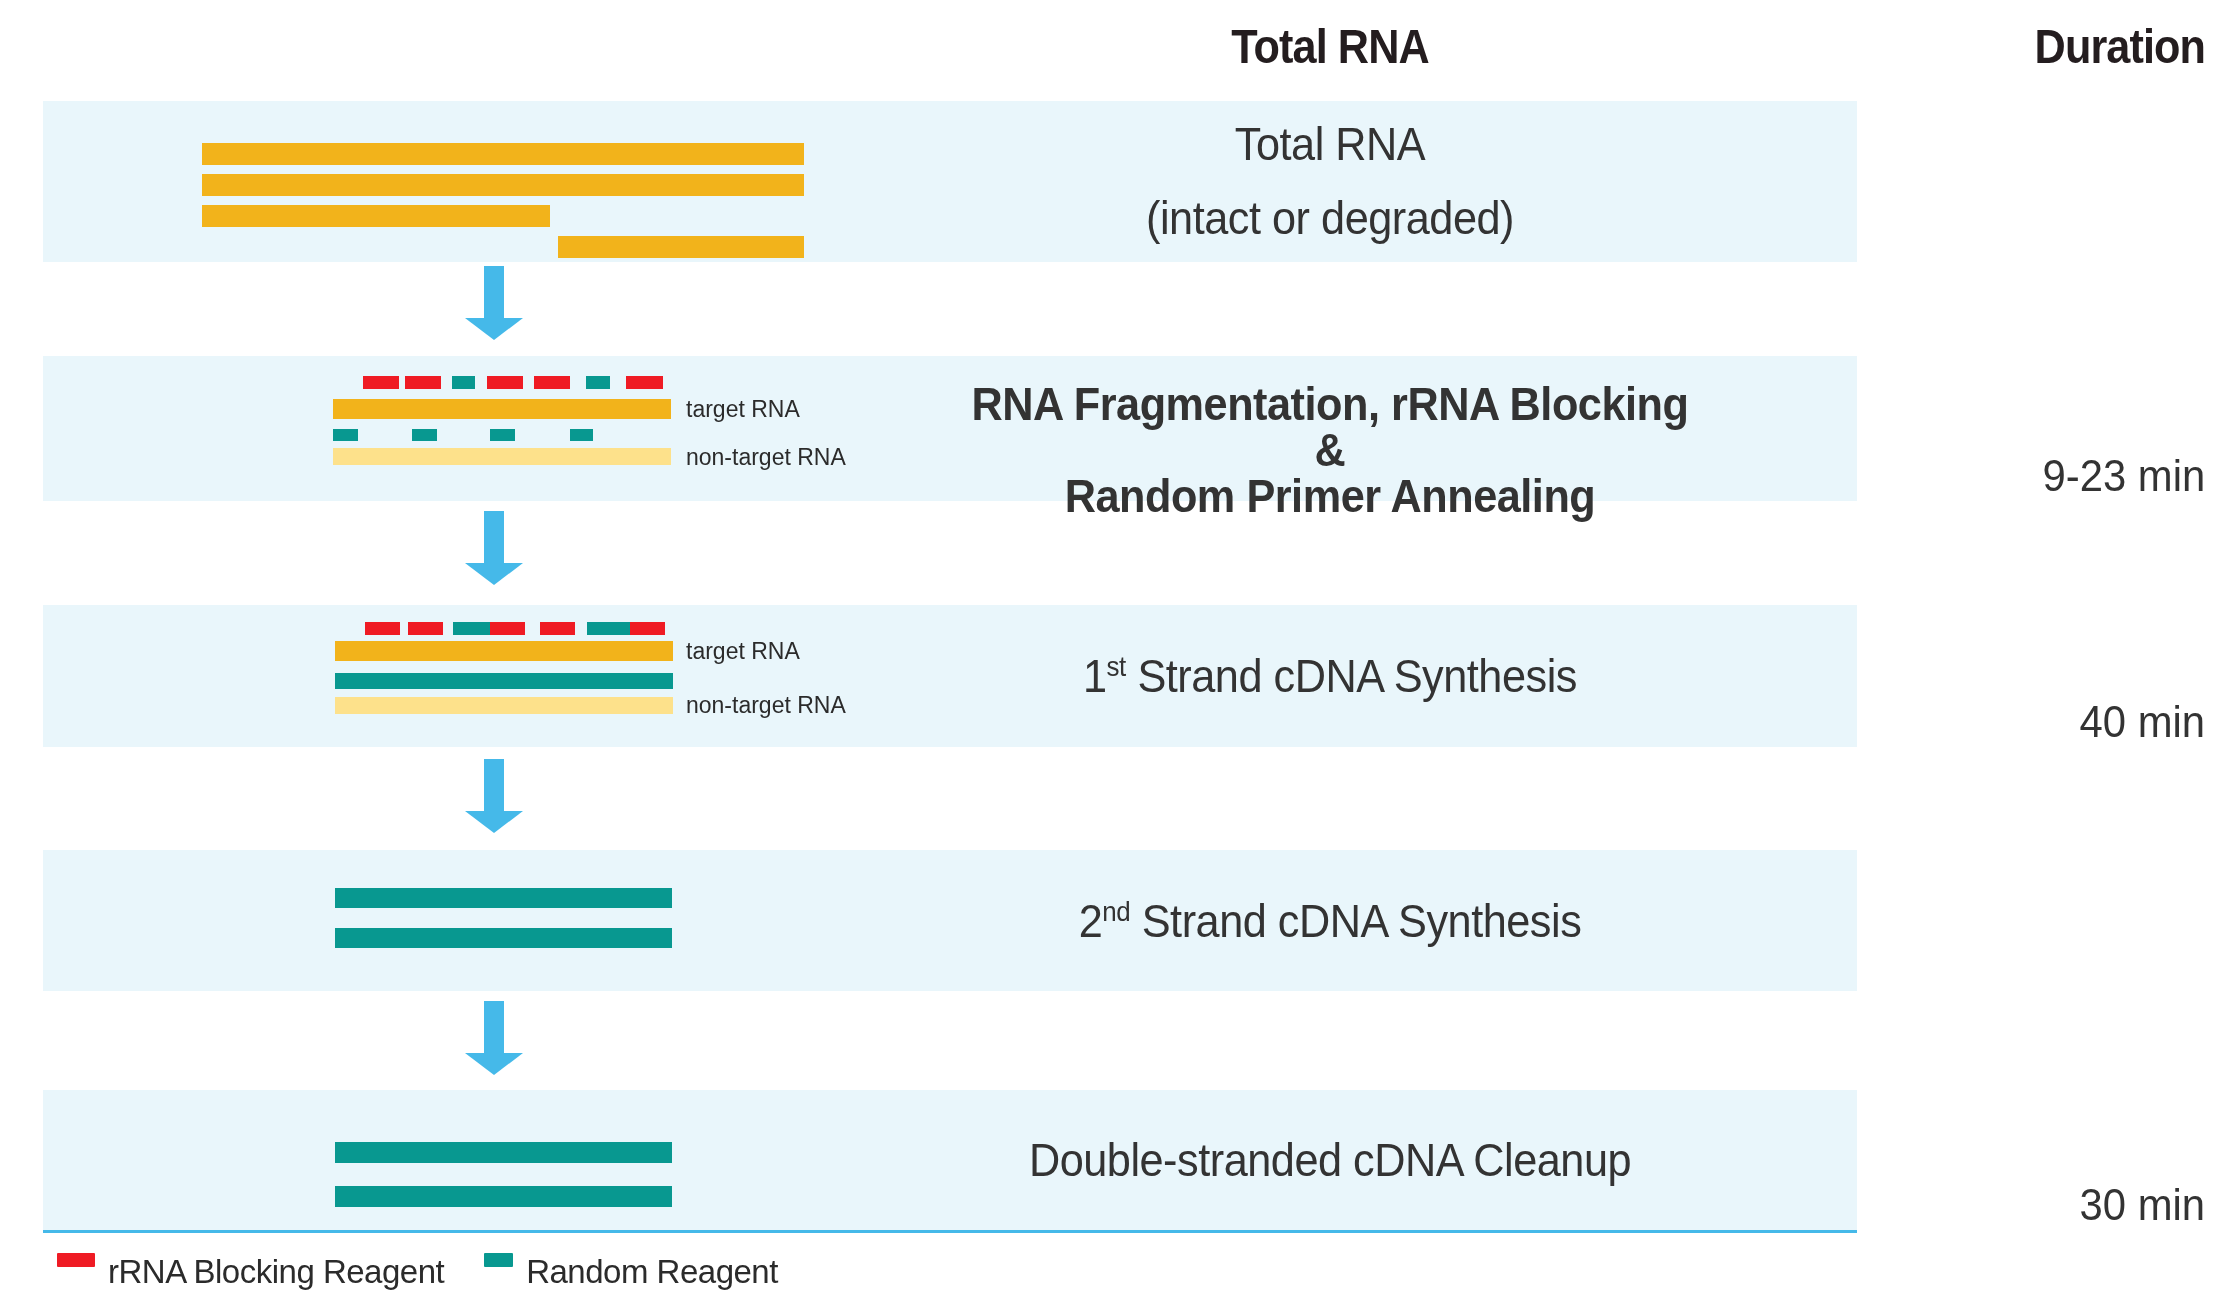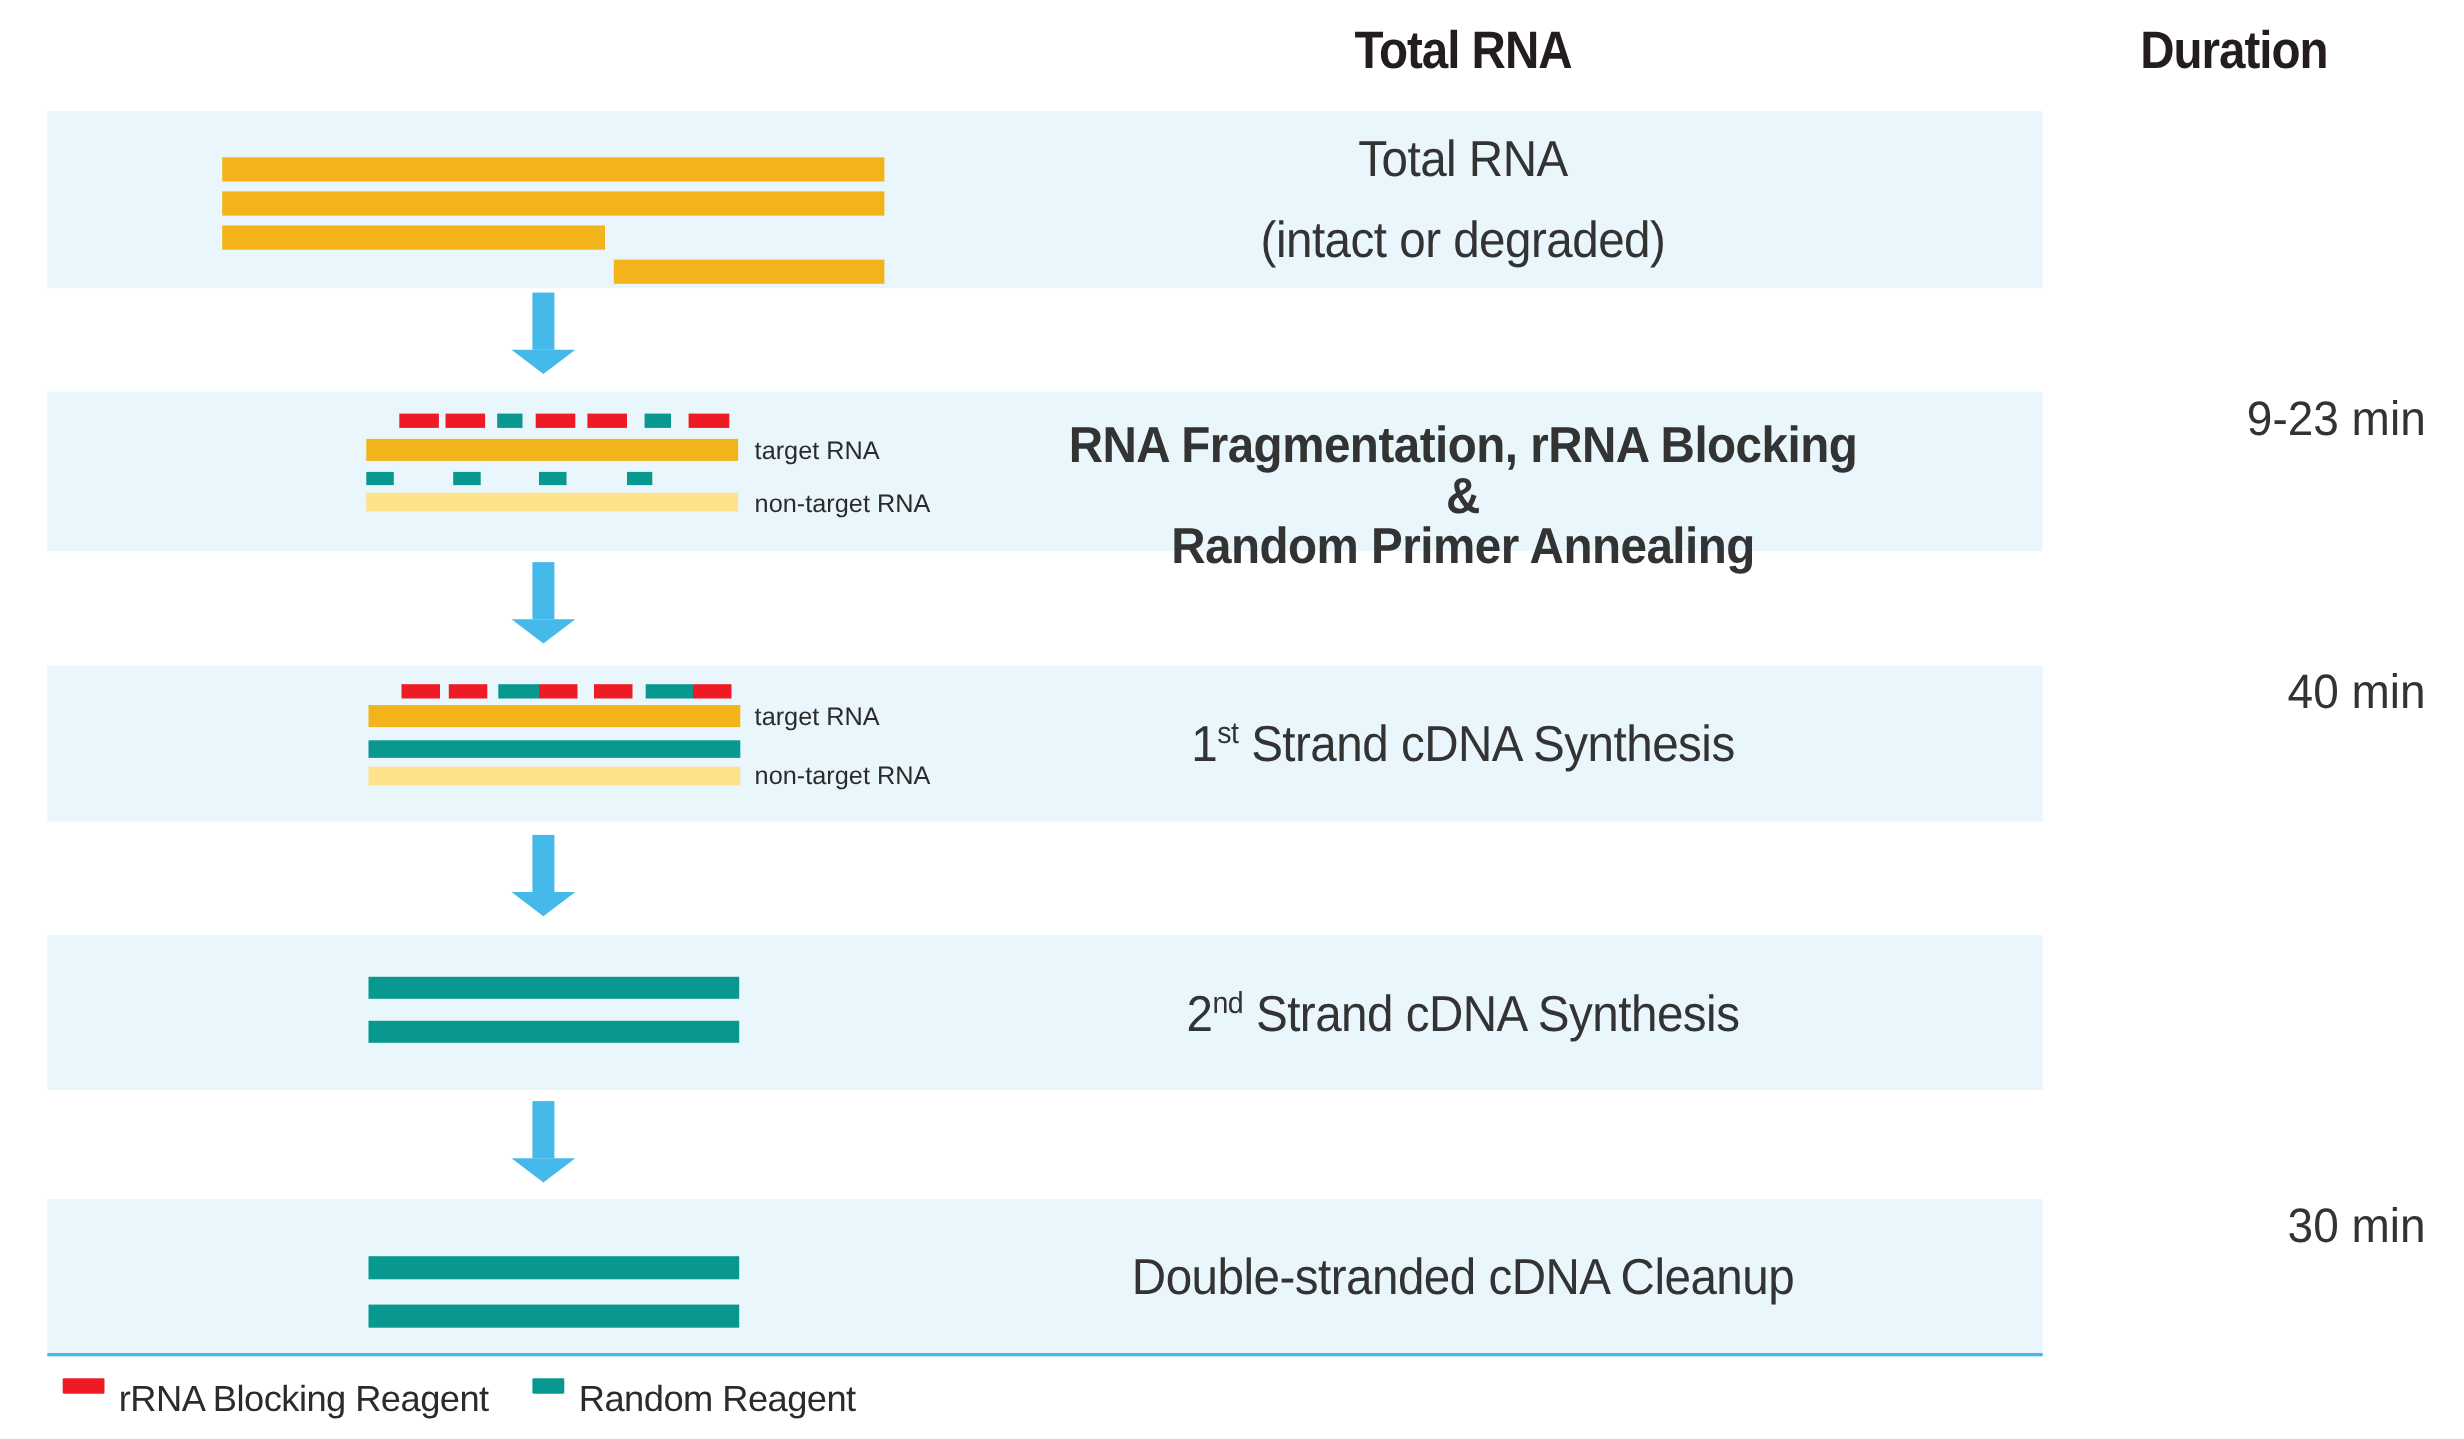--- a/index.html
+++ b/index.html
@@ -8,21 +8,21 @@
     font-family:"Liberation Sans","DejaVu Sans",sans-serif;color:#2e2a2b;
   }
   
   .col-header{
     position:absolute;top:14px;height:64px;display:flex;align-items:center;
     font-size:48px;font-weight:bold;color:#241d1f;letter-spacing:-1px;
   }
   .col-header .inner{transform:scaleX(0.9);transform-origin:center;white-space:nowrap;width:100%;text-align:center;}
   #hdr-workflow{left:217px;width:600px;justify-content:center;}
   #hdr-totalrna{left:900px;width:860px;justify-content:center;}
-  #hdr-duration{left:1816px;width:300px;justify-content:flex-start;}
+  #hdr-duration{left:1905px;width:300px;justify-content:flex-start;}
   #hdr-duration .inner{text-align:right;transform-origin:right center;}
   
   .band{position:absolute;left:43px;width:1814px;background:var(--band_bg,#E9F6FB);}
   #band1{top:101px;height:161px;}
   #band2{top:356px;height:145px;}
   #band3{top:605px;height:142px;}
   #band4{top:850px;height:141px;}
   #band5{top:1090px;height:140px;border-bottom:3px solid var(--arrow,#45B9E9);}
   
   .bar{position:absolute;}
@@ -49,21 +49,21 @@
   .midtext .inner{transform:scaleX(0.94);transform-origin:center;width:100%;}
   #mid1{top:101px;height:161px;line-height:1.6;}
   #mid2{top:356px;height:188px;line-height:1.0;font-weight:bold;}
   #mid3{top:605px;height:142px;}
   #mid4{top:850px;height:141px;}
   #mid5{top:1090px;height:140px;}
   .midtext sup{font-size:60%;vertical-align:super;line-height:0;}
   .midline{display:block;}
   
   .duration{
-    position:absolute;left:1880px;width:325px;display:flex;align-items:flex-start;justify-content:flex-end;
+    position:absolute;left:1880px;width:325px;display:flex;align-items:flex-end;justify-content:flex-end;
     font-size:44px;font-weight:300;color:#333333;
   }
   .duration .inner{transform:scaleX(0.95);transform-origin:right center;white-space:nowrap;}
   #dur2{top:356px;height:145px;}
   #dur3{top:605px;height:142px;}
   #dur4{top:850px;height:141px;}
   #dur5{top:1090px;height:140px;}
   
   #legend{position:absolute;left:57px;top:1248px;height:48px;display:flex;align-items:center;}
   .legend-swatch{display:inline-block;height:14px;border-radius:1px;}

